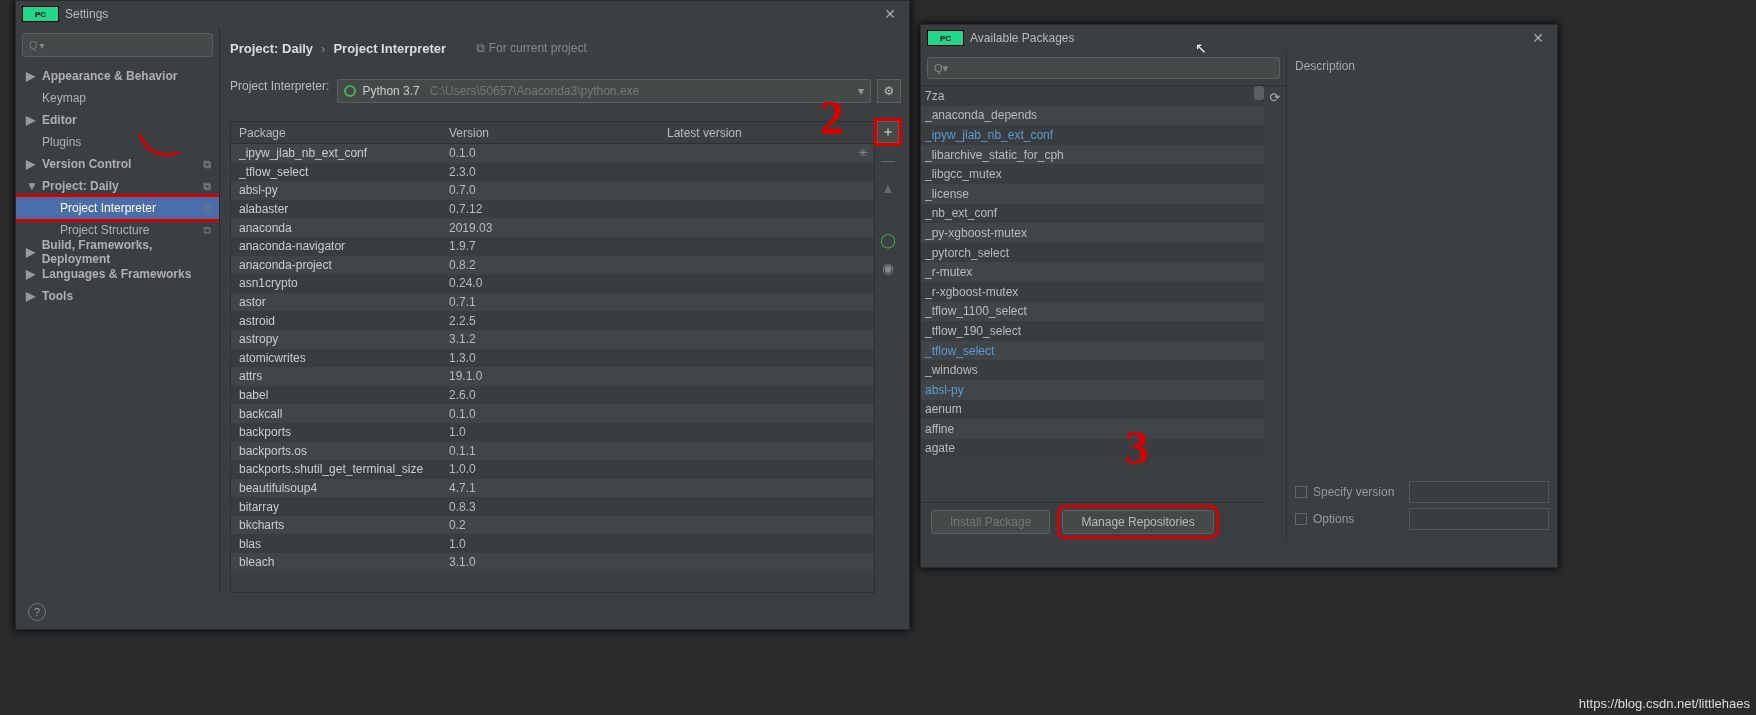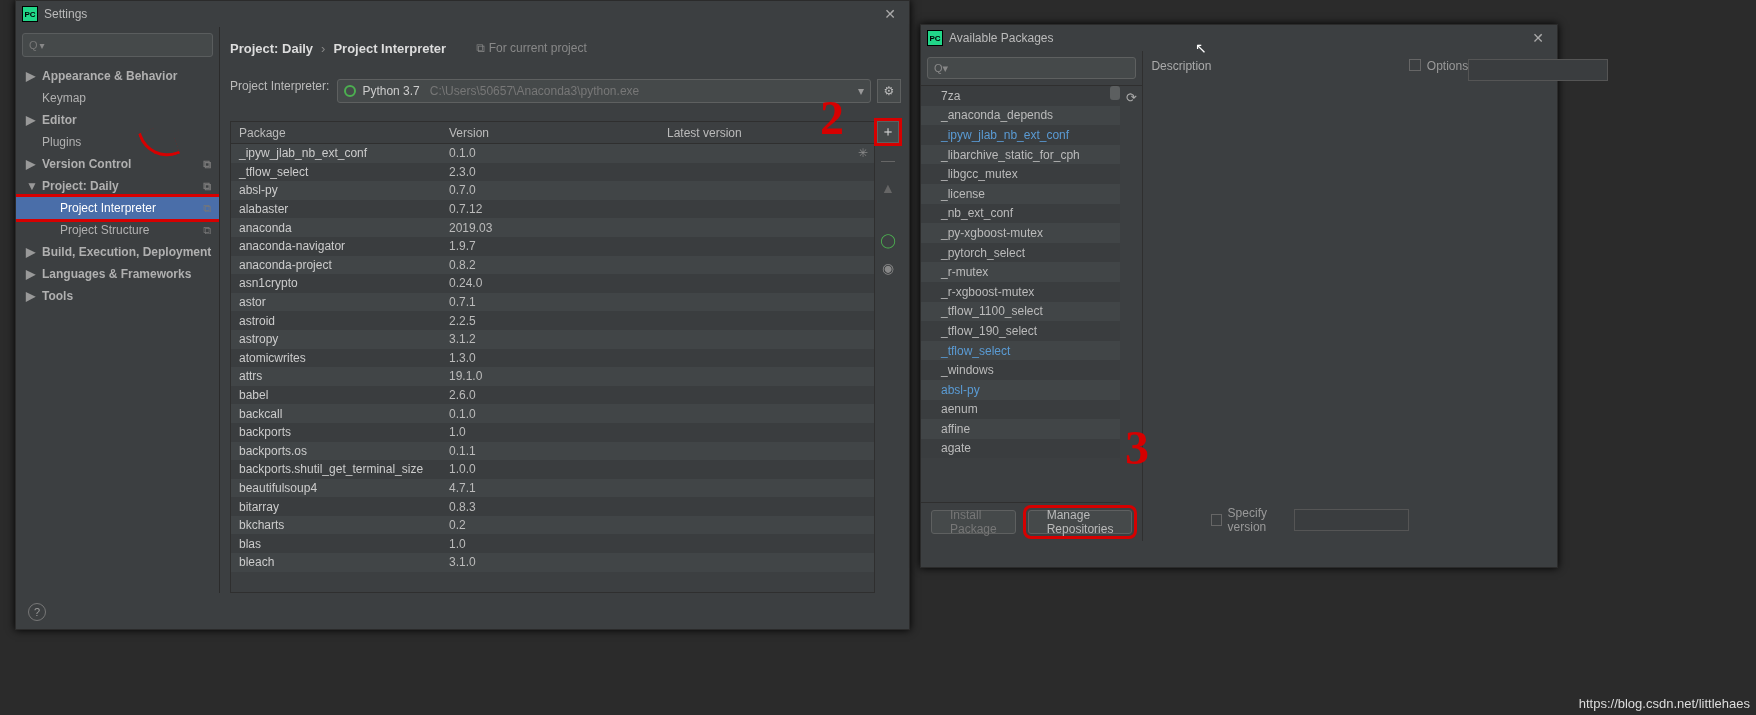--- a/index.html
+++ b/index.html
@@ -2,21 +2,21 @@
 <html><head>
 <meta charset="utf-8">
 <style>
   html,body{margin:0;padding:0;width:1756px;height:715px;background:#2b2b2b;font-family:"Segoe UI",Arial,sans-serif;font-size:12px;color:#bbb;overflow:hidden}
   *{box-sizing:border-box}
   .stage{position:relative;width:1756px;height:715px;background:#2b2b2b}
   
   .win{position:absolute;background:#3c3f41;border:1px solid #2b2b2b;box-shadow:0 0 8px #000}
   .settings-win{left:15px;top:0;width:895px;height:630px}
   .titlebar{height:26px;display:flex;align-items:center;padding:0 6px;background:#3c3f41}
-  .app-ico{width:16px;height:16px;background:#21d789;border:1px solid #000;font-size:8px;line-height:15px;text-align:center;color:#000;font-weight:bold;margin-right:6px}
+  .app-ico{width:37px;height:16px;background:#21d789;border:1px solid #000;font-size:8px;line-height:15px;text-align:center;color:#000;font-weight:bold;margin-right:6px}
   .titlebar-title{color:#bbb}
   .titlebar-spacer{flex:1}
   .close-x{width:26px;height:26px;display:flex;align-items:center;justify-content:center;color:#aaa;font-size:14px}
   .settings-body{display:flex;height:566px}
   
   .sidebar{width:204px;background:#3c3f41;border-right:1px solid #2b2b2b;display:flex;flex-direction:column}
   .sb-search{height:24px;margin:6px;background:#45494a;border:1px solid #5a5d5e;border-radius:3px;display:flex;align-items:center;padding:0 6px;color:#777}
   .sb-search .q{font-size:11px;margin-right:2px}
   .sb-search .h{font-size:10px;color:#888}
   .tree{flex:1;overflow:hidden;padding-top:2px}
@@ -60,31 +60,31 @@
   .btn{height:24px;padding:0 18px;background:#45494a;border:1px solid #5e6060;border-radius:3px;color:#bbb;display:flex;align-items:center}
   .btn.primary{background:#365880;border-color:#4a78a4;color:#e8e8e8}
   .help-q{position:absolute;left:12px;bottom:8px;width:18px;height:18px;border:1px solid #777;border-radius:50%;display:flex;align-items:center;justify-content:center;color:#999;font-size:11px}
   
   .pkg-win{left:920px;top:24px;width:638px;height:544px}
   .pkg-body{display:flex;height:490px}
   .pkg-left{width:366px;display:flex;flex-direction:column;border-right:1px solid #2f2f2f}
   .pkg-search-row{display:flex;align-items:center;padding:6px}
   .pkg-search{flex:1;height:22px;background:#45494a;border:1px solid #5e6060;border-radius:3px;color:#888;padding:0 6px;font-size:11px;display:flex;align-items:center}
   .pkg-list{flex:1;overflow:hidden;border-top:1px solid #2f2f2f;border-bottom:1px solid #2f2f2f;position:relative}
-  .pkg-item{height:19.6px;display:flex;align-items:center;padding-left:20px;color:#bbb}
+  .pkg-item{height:19.6px;display:flex;align-items:center;padding-left:4px;color:#bbb}
   .pkg-item:nth-child(even){background:#3a3d3f}
   .pkg-item:nth-child(odd){background:#414547}
   .pkg-item.sel{color:#5a9bd4}
   .refresh{width:22px;display:flex;align-items:center;justify-content:center;color:#aaa;font-size:13px;border-top:1px solid #2f2f2f;height:24px}
   .pkg-right{flex:1;display:flex;flex-direction:column}
   .pkg-right-list{width:22px;display:flex;flex-direction:column}
-  .desc-panel{flex:1;padding:8px;color:#999;display:flex;flex-direction:row}
+  .desc-panel{flex:1;padding:8px;color:#999;display:flex;flex-direction:column}
   .desc-title{color:#aaa}
   .spec-row{display:flex;align-items:center;margin-top:auto;height:26px}
-  .opt-row{display:flex;align-items:flex-start;height:28px}
+  .opt-row{display:flex;align-items:center;height:28px}
   .chk{width:12px;height:12px;border:1px solid #666;margin-right:6px}
   .spec-input{width:140px;height:22px;background:#3a3d3f;border:1px solid #555;margin-left:auto}
   .pkg-footer{height:38px;display:flex;align-items:center;gap:12px;padding:0 10px}
   .red-box-manage{outline:3px solid #d60000;outline-offset:2px}
   
   .anno{position:absolute;color:#d60000;font-size:48px;font-weight:600;font-family:"Segoe Script",cursive}
   .anno.a1{left:160px;top:130px;transform:rotate(-20deg);font-size:38px}
   .anno.a1::after{content:"";position:absolute;width:30px;height:30px;border-bottom:3px solid #d60000;border-left:3px solid #d60000;border-radius:0 0 0 30px;left:-22px;top:-4px}
   .watermark{position:absolute;right:6px;bottom:4px;color:#ddd;font-size:13px}
   .scrollbar-fake{position:absolute;right:0;top:0;width:10px;height:14px;background:#5c5f60;border-radius:3px}
@@ -141,21 +141,21 @@
               <span>Project Interpreter</span>
               <span class="tail-ico">⧉</span>
             </div>
             <div class="tree-row l1">
               <span class="chev"></span>
               <span>Project Structure</span>
               <span class="tail-ico">⧉</span>
             </div>
             <div class="tree-row bold">
               <span class="chev">▶</span>
-              <span>Build, Execution, Deployment</span>
+              <span>Build, Frameworks, Deployment</span>
             </div>
             <div class="tree-row bold">
               <span class="chev">▶</span>
               <span>Languages &amp; Frameworks</span>
             </div>
             <div class="tree-row bold">
               <span class="chev">▶</span>
               <span>Tools</span>
             </div>
           </div>

